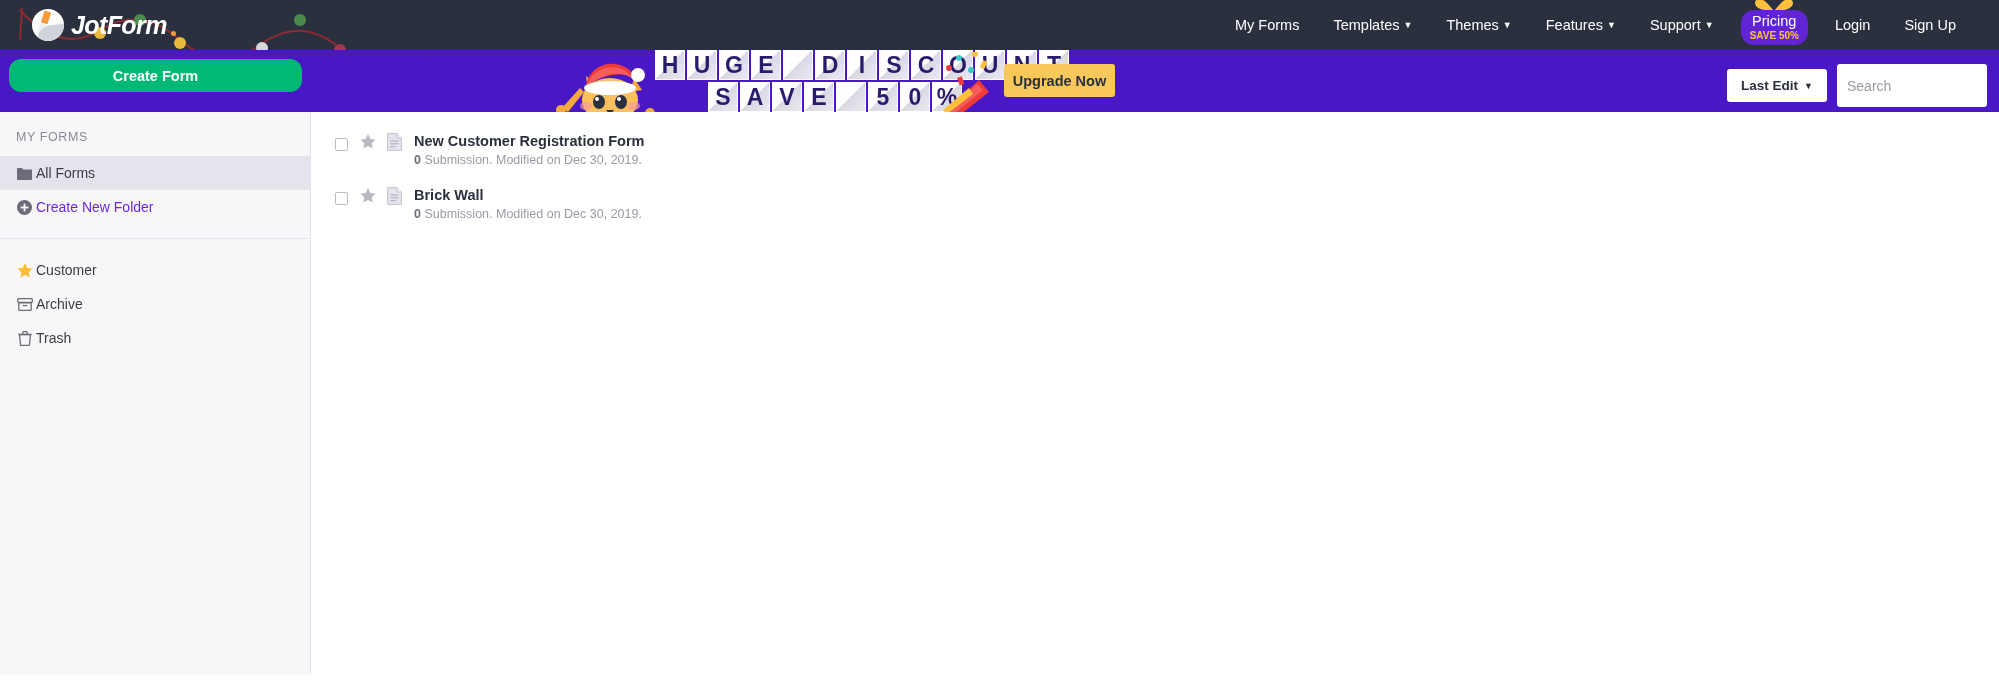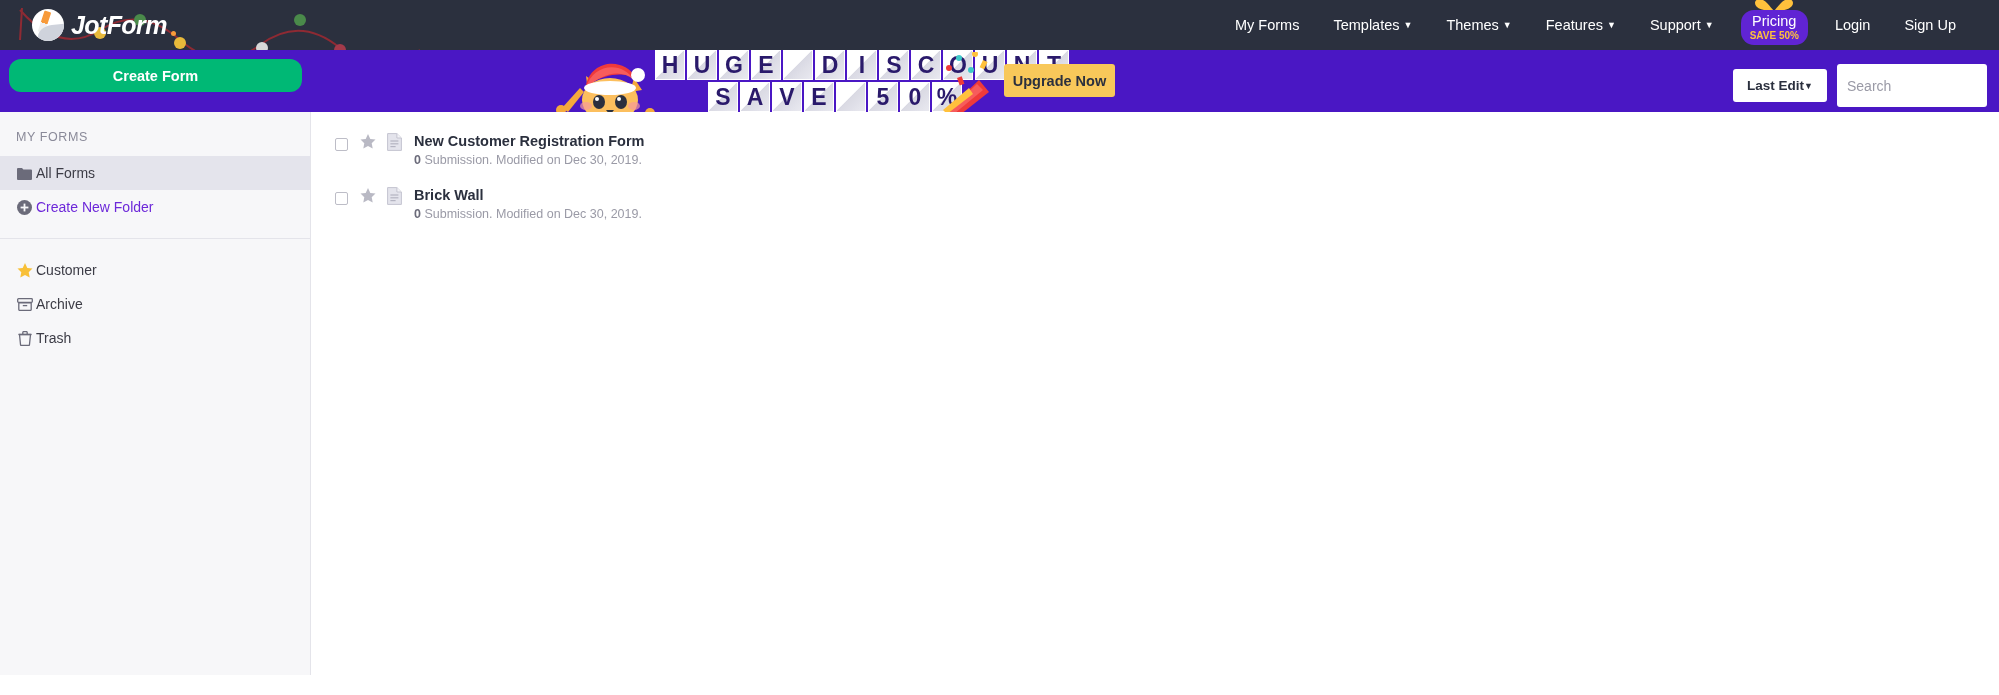--- a/index.html
+++ b/index.html
@@ -126,21 +126,21 @@
 
   .right-controls {
     position: absolute; right: 12px; top: 14px;
     display: flex; align-items: center; gap: 10px;
   }
   .lastedit-btn {
     height: 33px; padding: 0 14px;
     background: #ffffff; border: none; border-radius: 3px;
     color: #2b303e; font-size: 13.5px; font-weight: bold;
     cursor: pointer;
-    display: flex; align-items: center; gap: 0;
+    display: flex; align-items: center; gap: 6px;
   }
   .search-box {
     height: 43px; width: 150px;
     background: #ffffff; border-radius: 3px;
     display: flex; align-items: center; padding: 0 10px;
   }
   .search-input {
     border: none; outline: none; flex: 1;
     font-size: 14px; color: #2b303e;
     font-family: "Liberation Sans", sans-serif;

